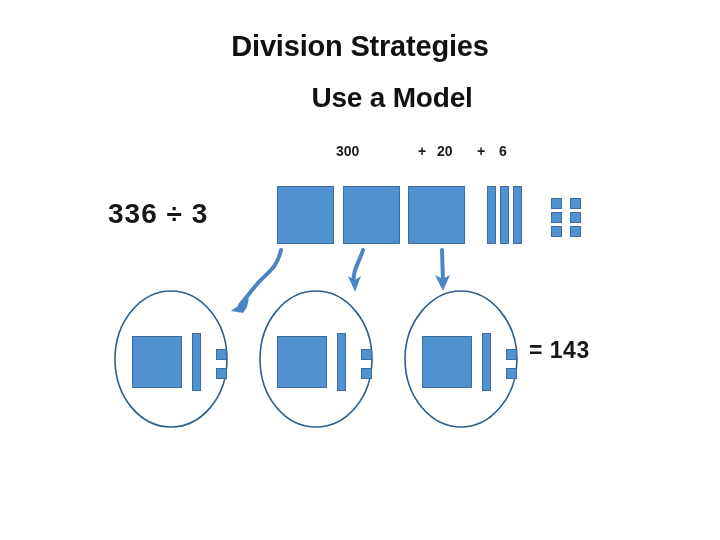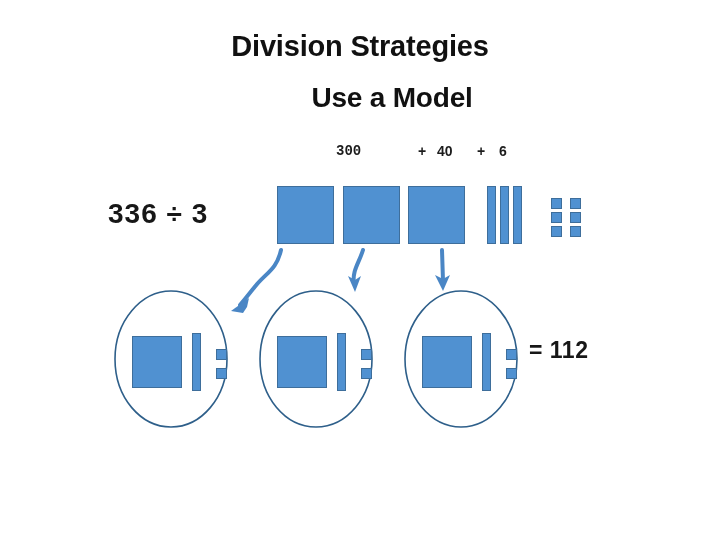--- a/index.html
+++ b/index.html
@@ -62,21 +62,21 @@
     letter-spacing: 0.5px;
   }
   .place-label {
     position: absolute;
     font-size: 14px;
     font-weight: bold;
     color: #1c1c1c;
     font-family: "Liberation Sans", sans-serif;
     white-space: nowrap;
   }
-  #label-hundreds { left: 336px; top: 143px; font-family: Liberation Mono, monospace; }
+  #label-hundreds { left: 336px; top: 143px; }
   #label-plus-1   { left: 418px; top: 143px; }
   #label-tens     { left: 437px; top: 143px; }
   #label-plus-2   { left: 477px; top: 143px; }
   #label-ones     { left: 499px; top: 143px; }
 
   
   .flat, .rod, .unit {
     position: absolute;
     background: #5091D1;
     border: 1px solid #3E6E9B;
@@ -133,21 +133,21 @@
 </head>
 <body>
 
 <div id="slide">
 
   <div class="title" id="title-main">Division Strategies</div>
   <div class="title" id="title-sub">Use a Model</div>
 
   <div class="place-label" id="label-hundreds">300</div>
   <div class="place-label" id="label-plus-1">+</div>
-  <div class="place-label" id="label-tens">40</div>
+  <div class="place-label" id="label-tens">20</div>
   <div class="place-label" id="label-plus-2">+</div>
   <div class="place-label" id="label-ones">6</div>
 
   <div class="math-text" id="dividend-expression">336 ÷ 3</div>
 
   <div class="flat" id="flat-top-1"></div>
   <div class="flat" id="flat-top-2"></div>
   <div class="flat" id="flat-top-3"></div>
 
   <div class="rod" id="rod-top-1"></div>
@@ -184,21 +184,21 @@
   <div class="group" id="group-3">
     <svg class="group-oval" viewBox="0 0 118 142">
       <path d="M 59 3 C 89 3 115 34 115 71 C 115 109 89 139 59 139 C 29 139 3 109 3 71 C 3 34 29 3 59 3 Z" fill="none" stroke="#2E5F8A" stroke-width="1.6" stroke-linecap="round"></path>
     </svg>
     <div class="flat"></div>
     <div class="rod"></div>
     <div class="unit unit-a"></div>
     <div class="unit unit-b"></div>
   </div>
 
-  <div class="math-text" id="result-expression">= 112</div>
+  <div class="math-text" id="result-expression">= 143</div>
 
   <svg class="arrow-layer" viewBox="0 0 720 540">
 
     <g>
       <path d="M 281 250 C 277 268 268 272 258 283 C 252 290 246 298 240 305" fill="none" stroke="#4A86C5" stroke-width="4" stroke-linecap="round"></path>
       <path d="M 231 311 L 249 298 L 247 307 L 243 313 Z" fill="#4A86C5"></path>
     </g>
 
     <g>
       <path d="M 363 250 C 359 263 352 271 354 283" fill="none" stroke="#4A86C5" stroke-width="4" stroke-linecap="round"></path>

